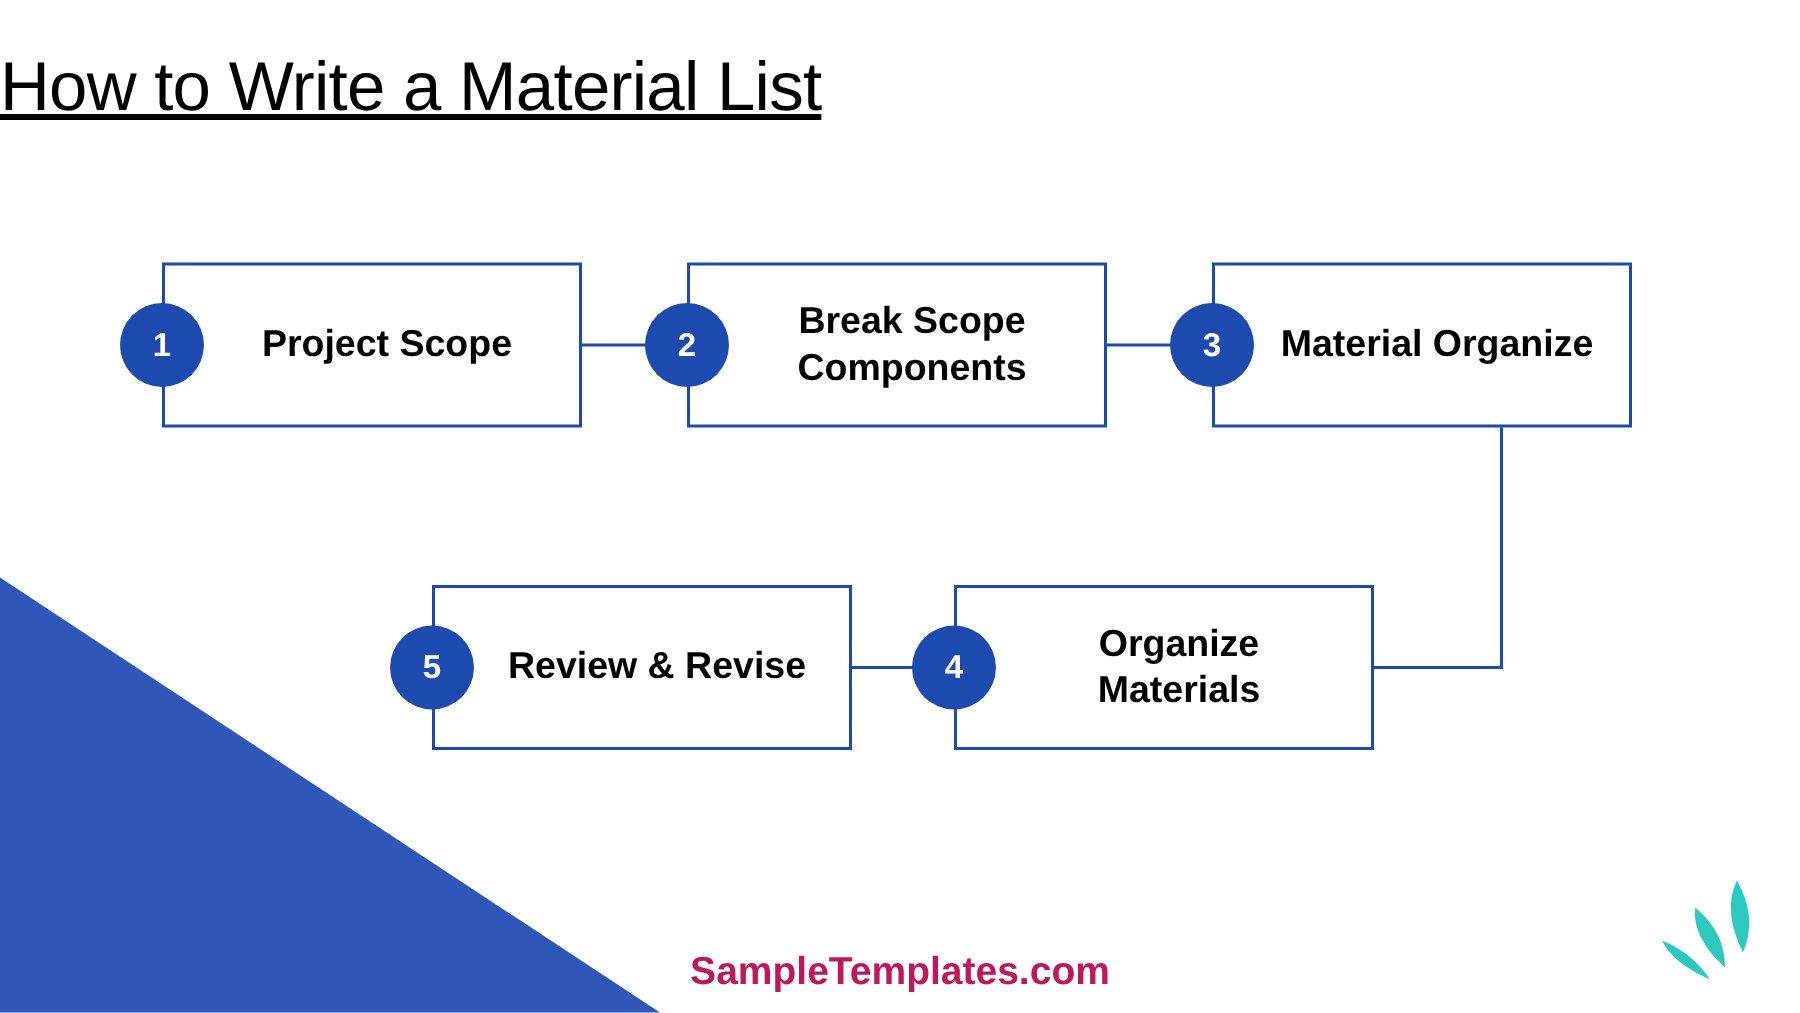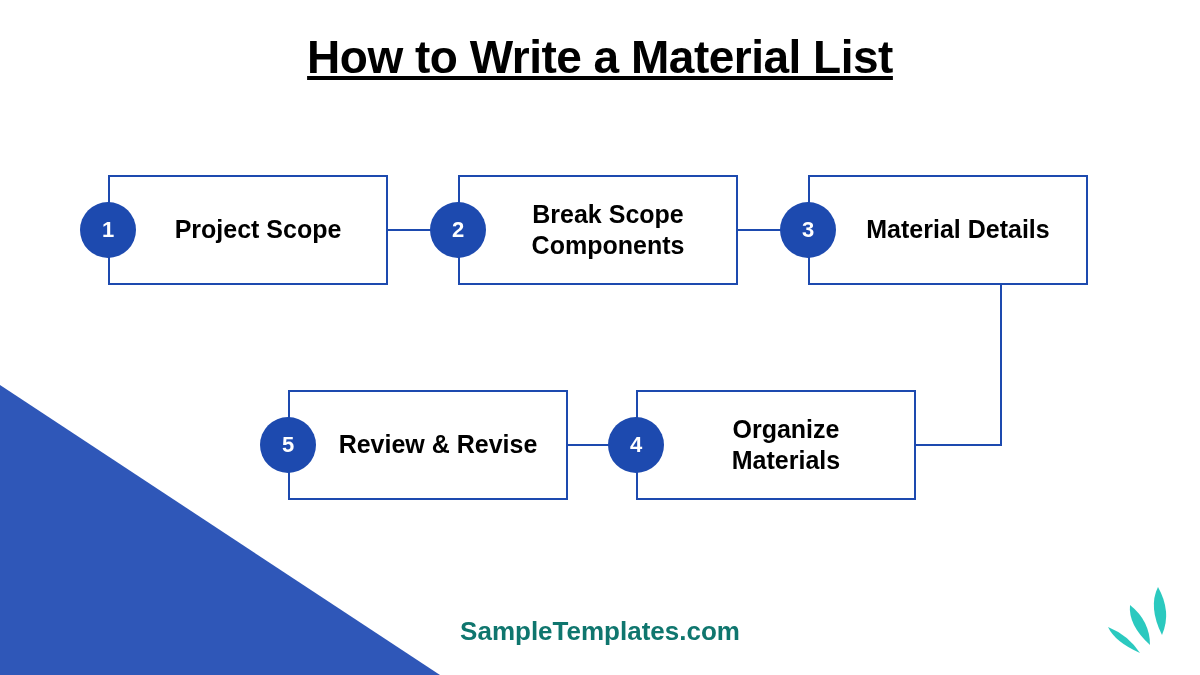--- a/index.html
+++ b/index.html
@@ -9,23 +9,22 @@
     background: #ffffff;
     font-family: 'Arial Black', 'Helvetica Neue', Arial, sans-serif;
     position: relative;
     overflow: hidden;
   }
   .title {
     position: absolute;
     top: 30px;
     left: 0;
     right: 0;
-    text-align: center;
     font-size: 46px;
-    font-weight: 700;
+    font-weight: 400;
     color: #000;
     text-decoration: underline;
     letter-spacing: -0.5px;
   }
   .step {
     position: absolute;
     display: flex;
     align-items: center;
   }
   .circle {
@@ -63,27 +62,27 @@
     height: 2px;
     background: #1d4aaf;
   }
   .connector-v {
     position: absolute;
     width: 2px;
     background: #1d4aaf;
   }
   .footer {
     position: absolute;
-    bottom: 28px;
+    bottom: 12px;
     left: 0;
     right: 0;
     text-align: center;
     font-size: 26px;
     font-weight: 900;
-    color: #0f766e;
+    color: #be185d;
   }
   .triangle {
     position: absolute;
     bottom: 0;
     left: 0;
     width: 0;
     height: 0;
     border-left: 0 solid transparent;
     border-right: 440px solid transparent;
     border-bottom: 290px solid #2f57b8;
@@ -106,21 +105,21 @@
   <div class="box">Project Scope</div>
 </div>
 
 <div class="step" style="left:430px; top:175px;">
   <div class="circle">2</div>
   <div class="box">Break Scope Components</div>
 </div>
 
 <div class="step" style="left:780px; top:175px;">
   <div class="circle">3</div>
-  <div class="box">Material Details</div>
+  <div class="box">Material Organize</div>
 </div>
 
 <div class="step" style="left:608px; top:390px;">
   <div class="circle">4</div>
   <div class="box">Organize Materials</div>
 </div>
 
 <div class="step" style="left:260px; top:390px;">
   <div class="circle">5</div>
   <div class="box">Review &amp; Revise</div>

